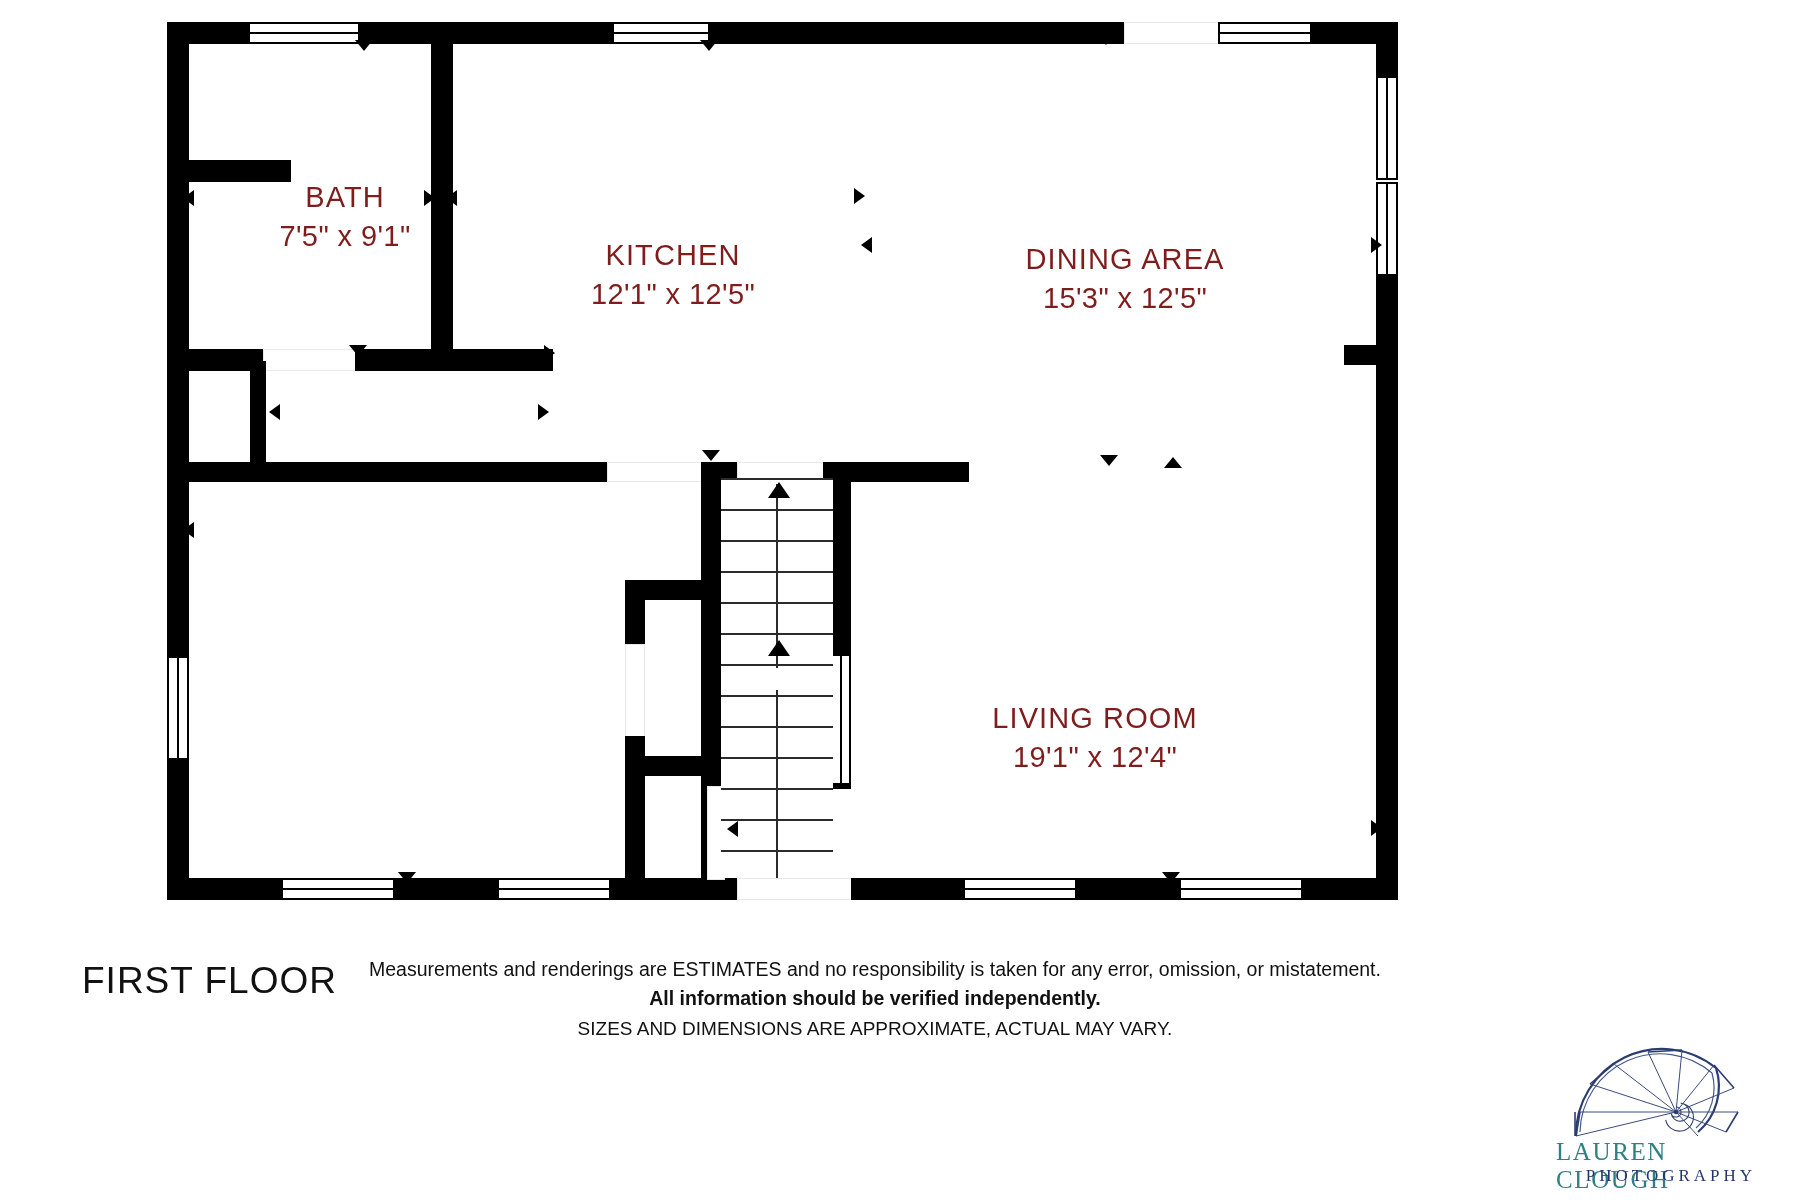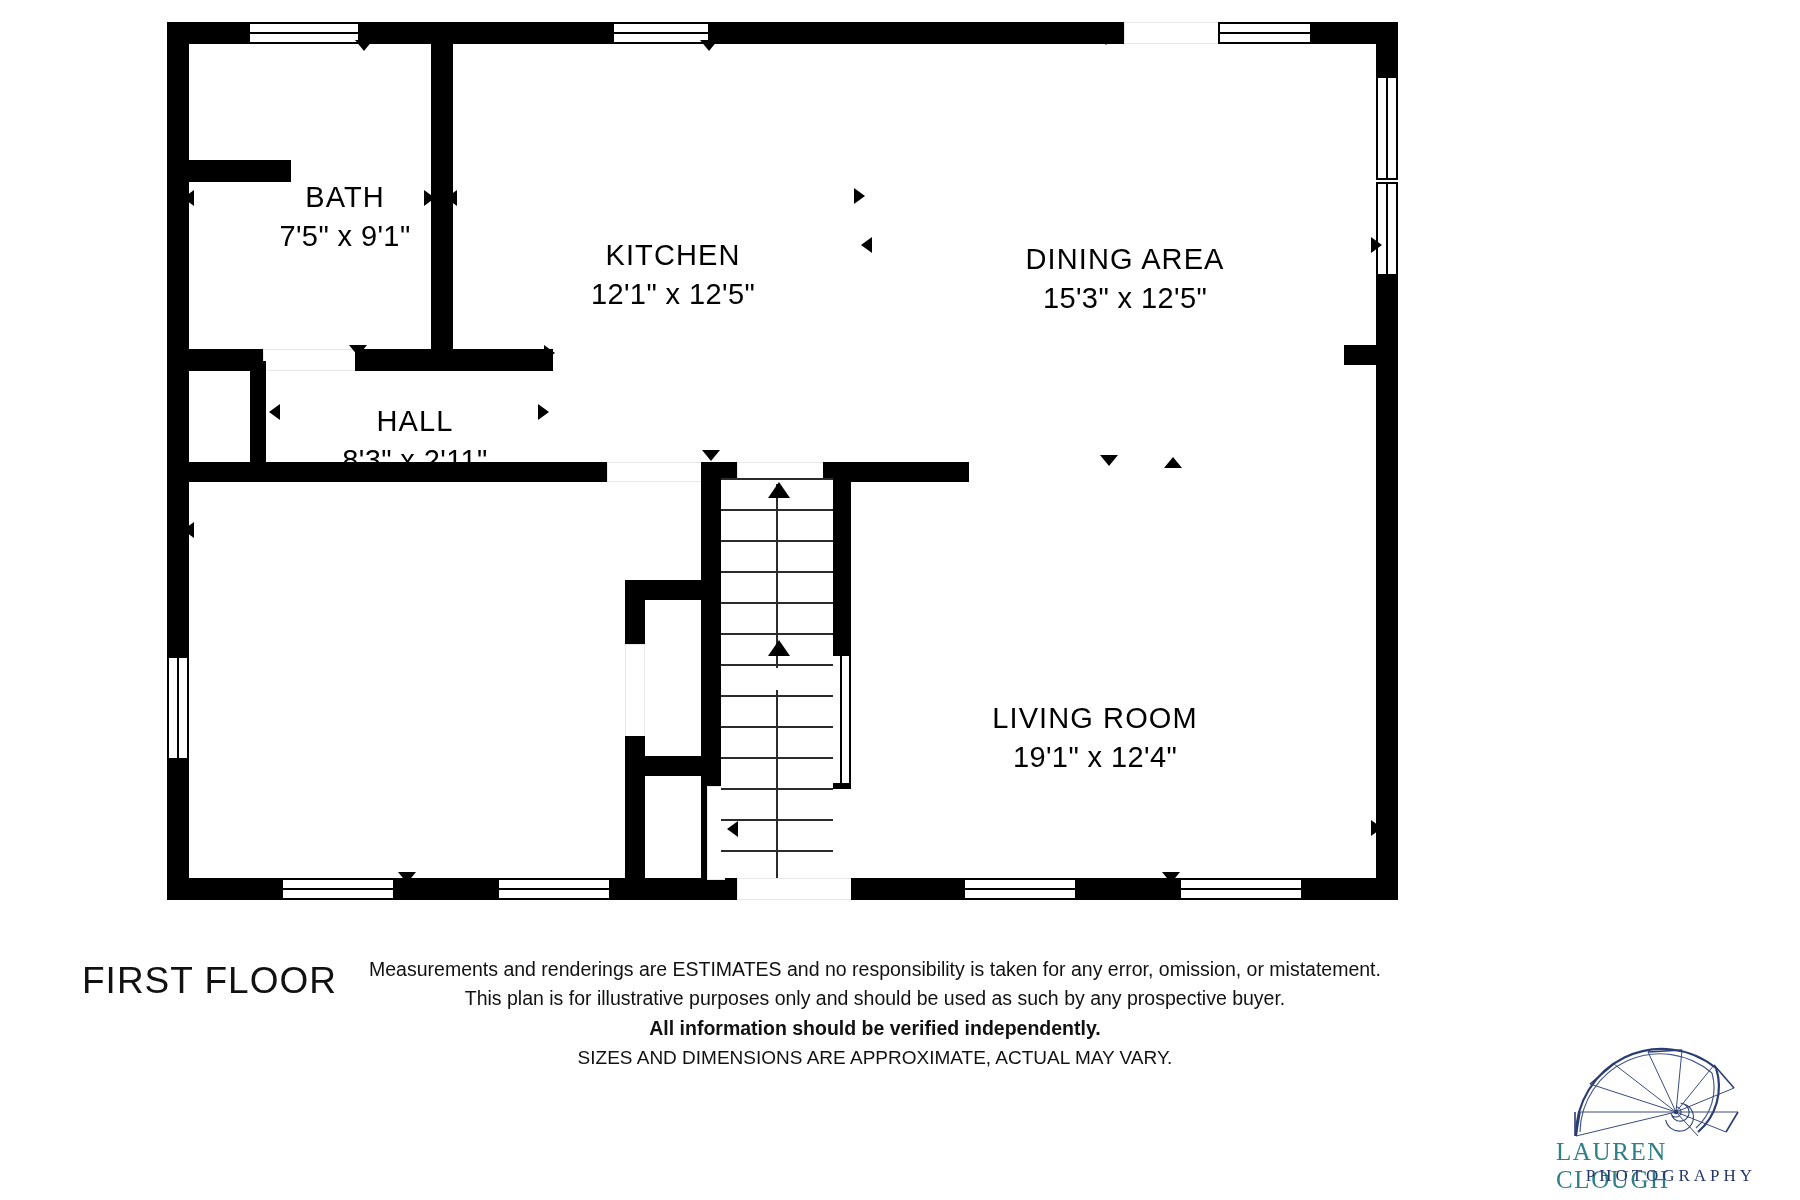--- a/index.html
+++ b/index.html
@@ -20,21 +20,21 @@
   .opening{position:absolute;background:#ffffff;border:1px solid #e8e8e8;box-sizing:border-box;}
 
   
   .mk{position:absolute;width:0;height:0;}
   .mk-r{border-top:8px solid transparent;border-bottom:8px solid transparent;border-left:11px solid #000;}
   .mk-l{border-top:8px solid transparent;border-bottom:8px solid transparent;border-right:11px solid #000;}
   .mk-d{border-left:9px solid transparent;border-right:9px solid transparent;border-top:11px solid #000;}
   .mk-u{border-left:9px solid transparent;border-right:9px solid transparent;border-bottom:11px solid #000;}
 
   
-  .room{position:absolute;text-align:center;color:#000000;line-height:1.34;white-space:nowrap;}
+  .room{position:absolute;text-align:center;color:#7f1d1d;line-height:1.34;white-space:nowrap;}
   .room .nm{font-size:29px;letter-spacing:1.1px;}
   .room .dm{font-size:29px;letter-spacing:0.4px;}
 
   
   .stairs{position:absolute;background:#ffffff;}
   .tread{position:absolute;left:0;width:100%;height:1.5px;background:#2b2b2b;}
   .riser-line{position:absolute;width:1.5px;background:#2b2b2b;}
 
   
   #floor-title{position:absolute;left:82px;top:960px;font-size:37px;letter-spacing:1px;color:#111;}
@@ -202,38 +202,33 @@
   <div class="room" style="left:543px;top:236px;width:260px;">
     <div class="nm">KITCHEN</div>
     <div class="dm">12'1" x 12'5"</div>
   </div>
 
   <div class="room" style="left:985px;top:240px;width:280px;">
     <div class="nm">DINING AREA</div>
     <div class="dm">15'3" x 12'5"</div>
   </div>
 
-  <div class="room" style="left:285px;top:402px;width:260px;">
-    <div class="nm">HALL</div>
-    <div class="dm">8'3" x 2'11"</div>
-  </div>
 
 
   <div class="room" style="left:955px;top:671px;width:280px;margin-top:28px;">
     <div class="nm">LIVING ROOM</div>
     <div class="dm">19'1" x 12'4"</div>
   </div>
 
 </div>
 
 <div id="floor-title">FIRST FLOOR</div>
 
 <div id="disclaimer">
   <div class="l1">Measurements and renderings are ESTIMATES and no responsibility is taken for any error, omission, or mistatement.</div>
-  <div class="l2">This plan is for illustrative purposes only and should be used as such by any prospective buyer.</div>
   <div class="l3">All information should be verified independently.</div>
   <div class="l4">SIZES AND DIMENSIONS ARE APPROXIMATE, ACTUAL MAY VARY.</div>
 </div>
 
 <div id="logo">
   <div class="mark">
     <svg viewBox="0 0 210 100" width="210" height="100" xmlns="http://www.w3.org/2000/svg">
       <g fill="none" stroke="#2b3d70" stroke-width="1.5">
 
         <path d="M10 96 A 86 86 0 0 1 150 28" stroke-width="2.2"></path>

